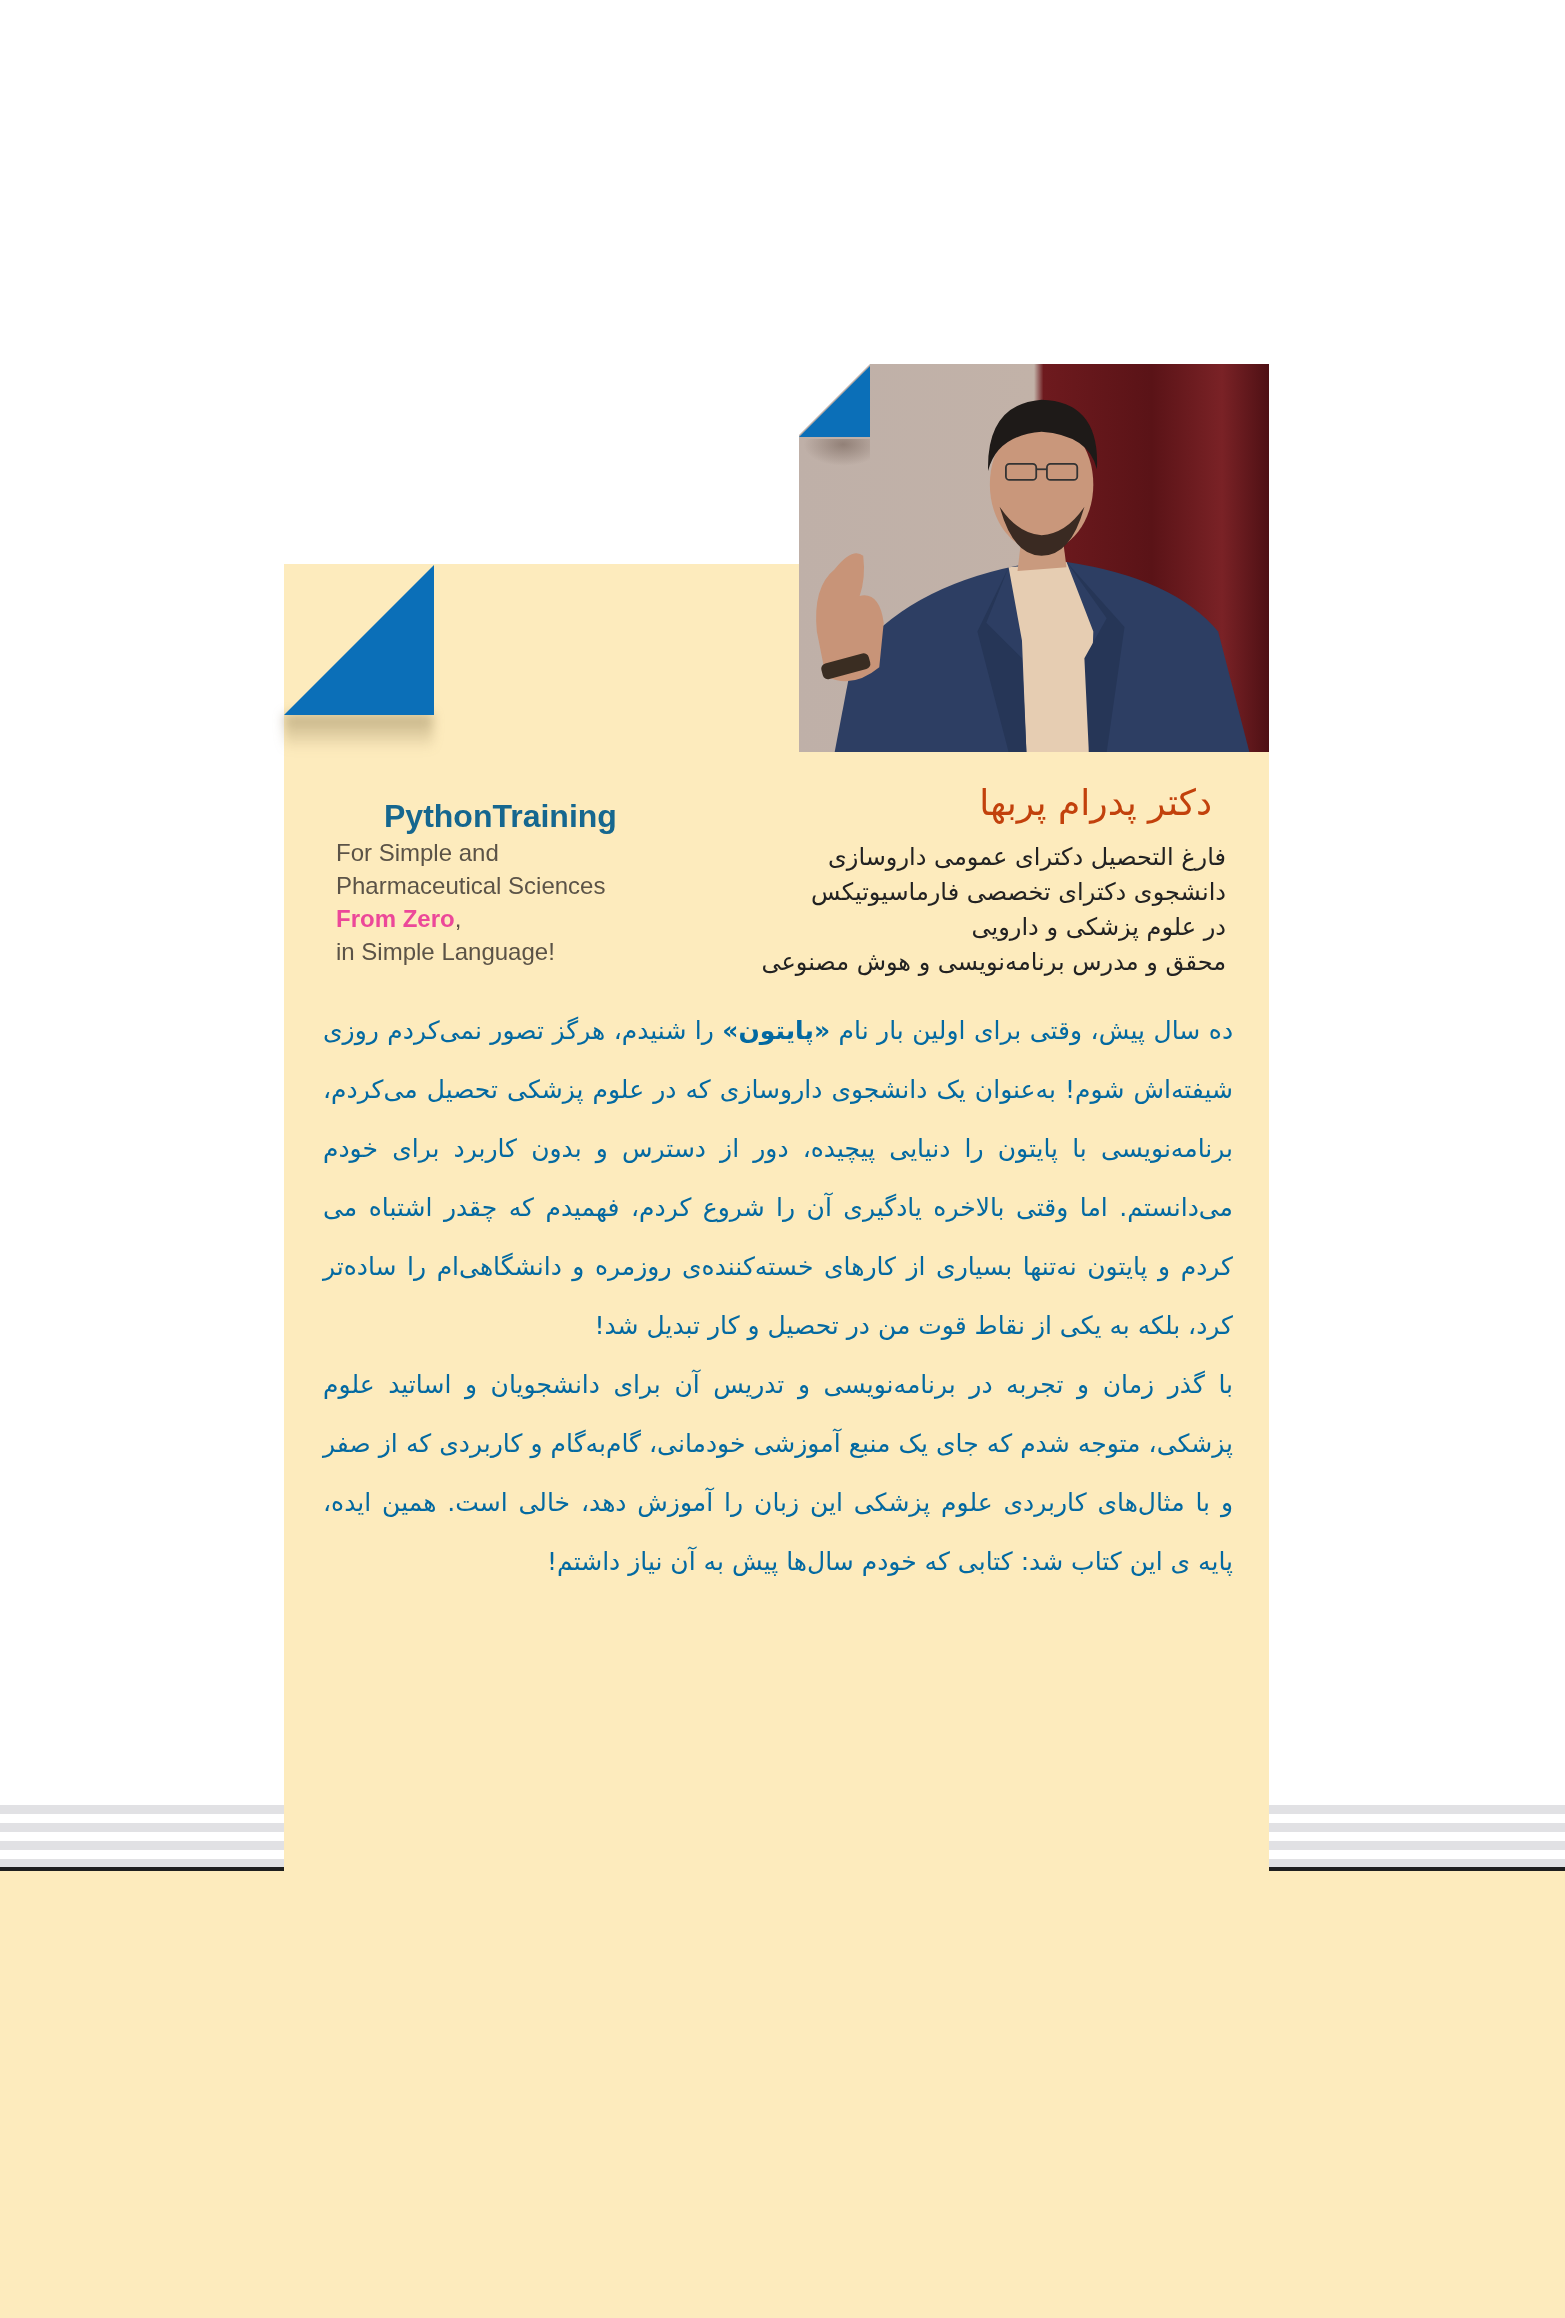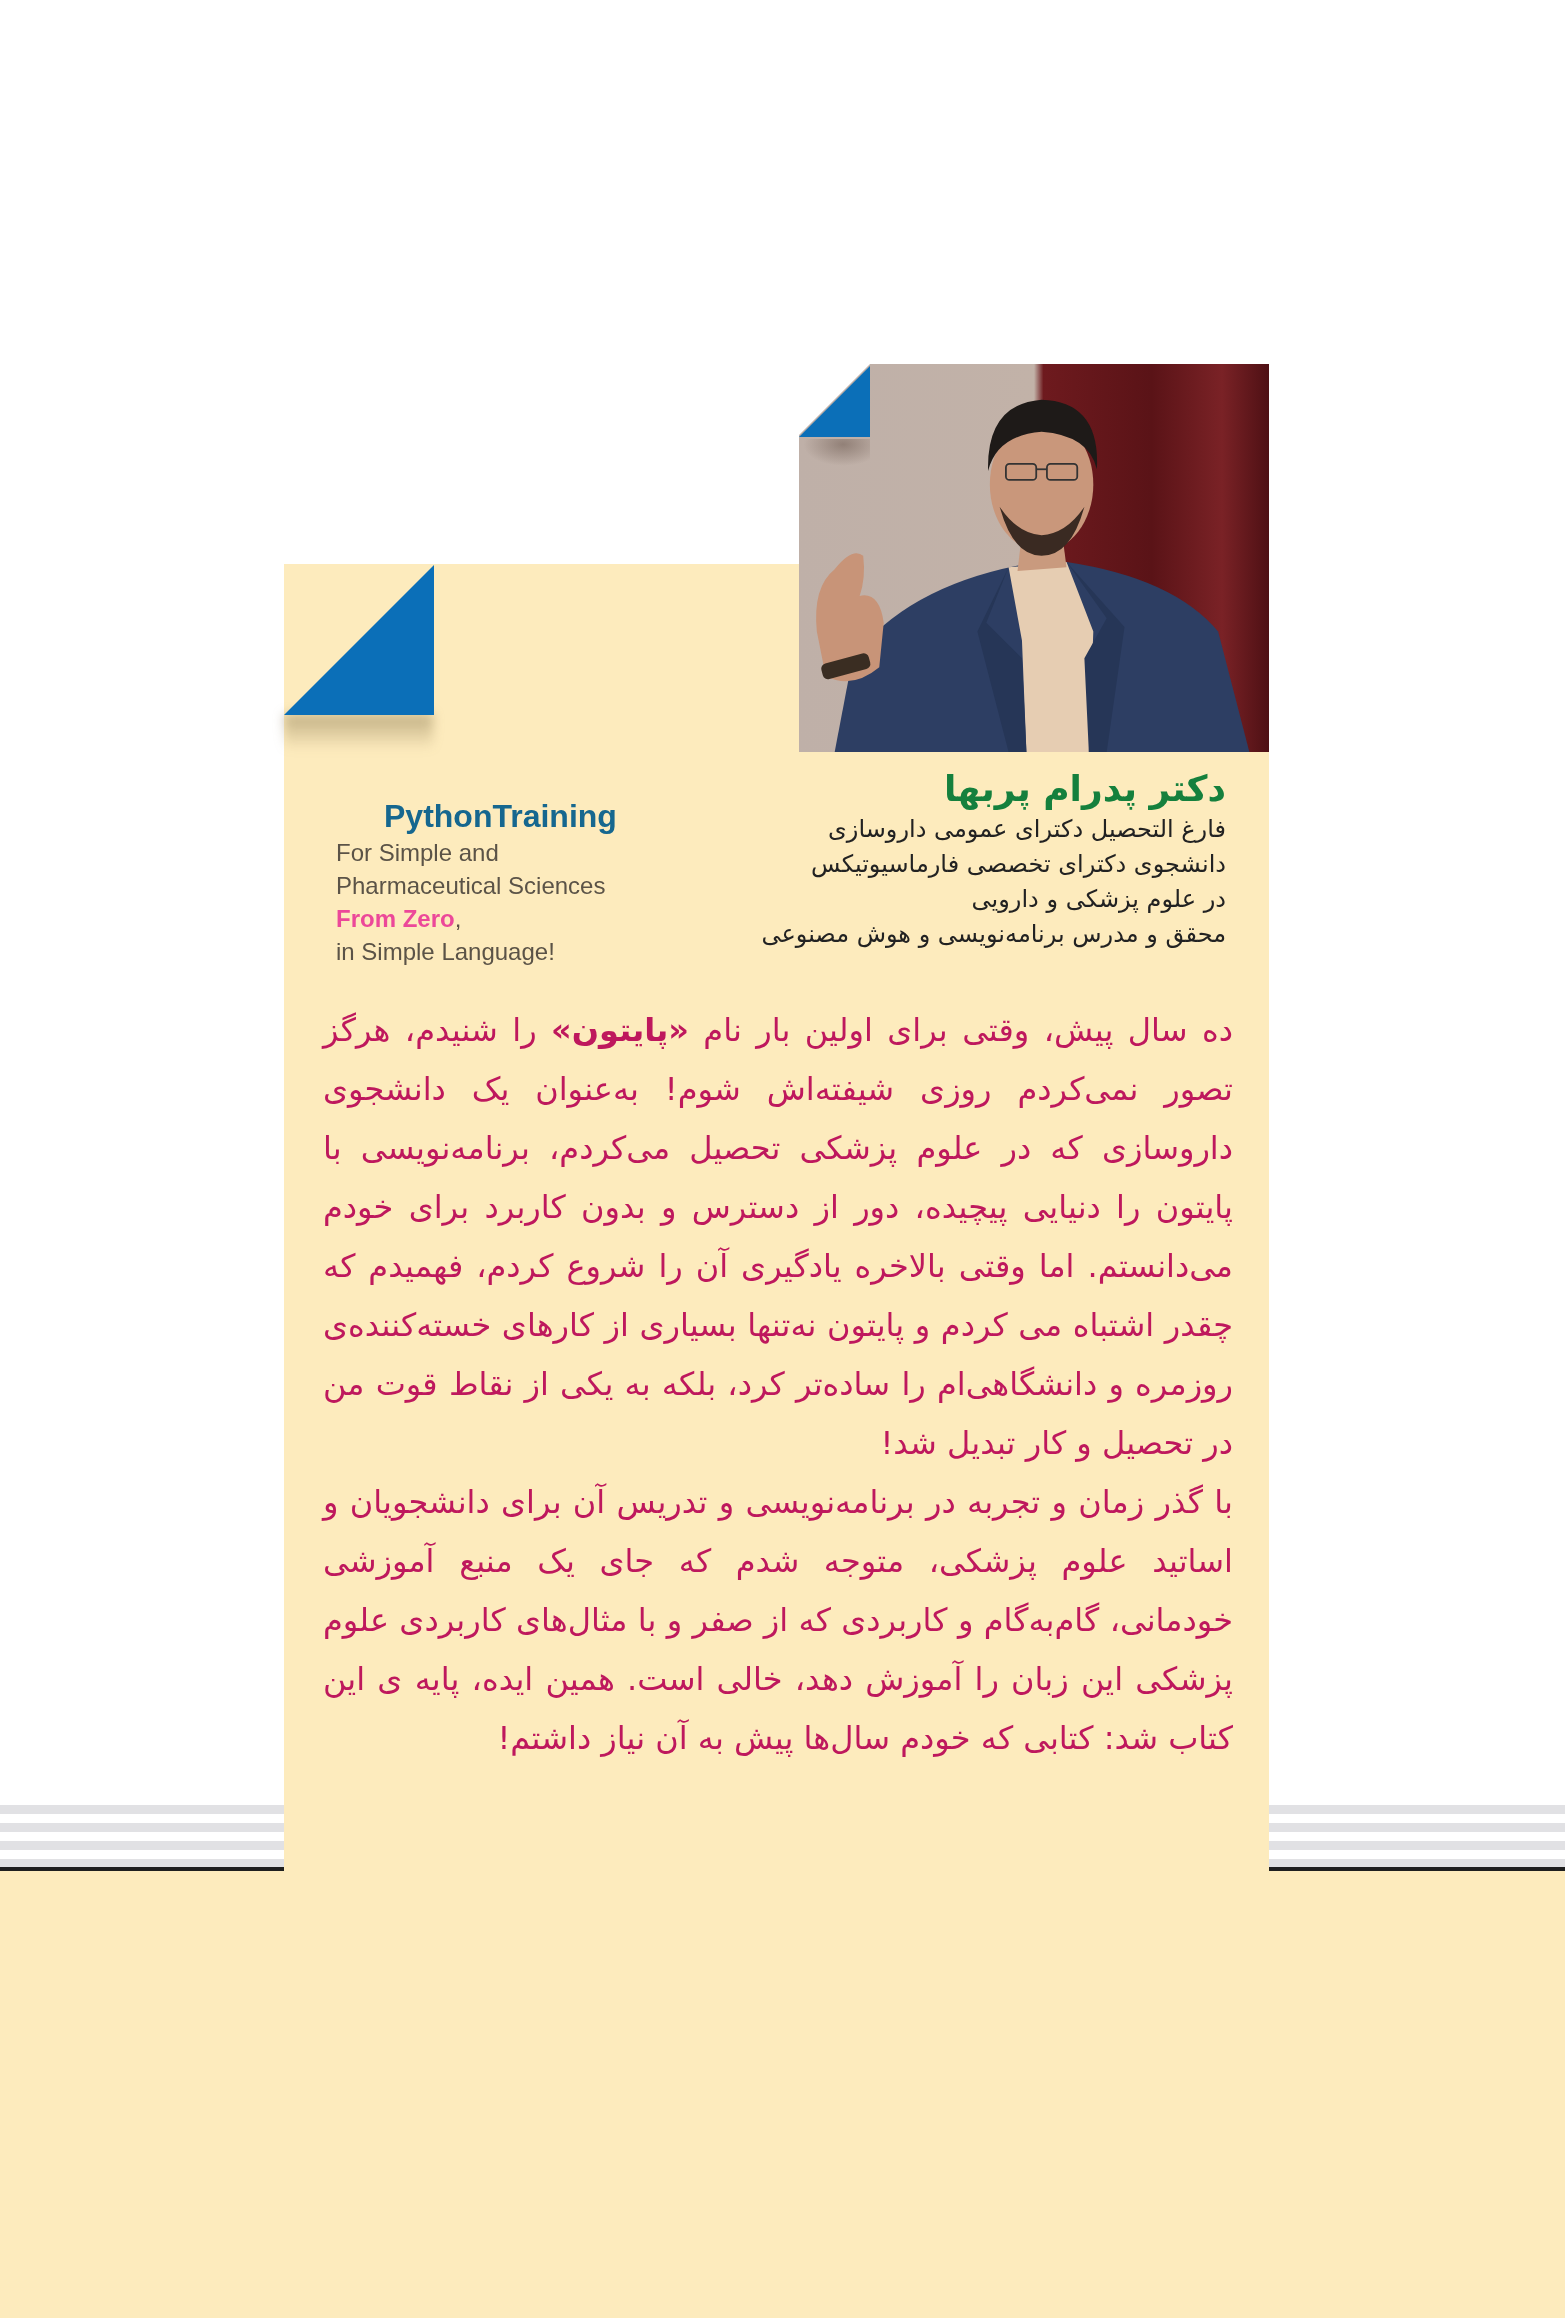--- a/index.html
+++ b/index.html
@@ -59,22 +59,22 @@
       left: 803px; top: 439px; width: 67px; height: 27px;
       background: radial-gradient(ellipse at 60% 20%, rgba(90,70,60,0.45), rgba(0,0,0,0) 70%);
     }
 
     
     .author {
       right: 339px; top: 766px; width: 625px;
       direction: rtl; text-align: right;
     }
     .author-name {
-      font-family: "DejaVu Sans", sans-serif; font-weight: bold;
-      font-size: 36px; color: #15803d; line-height: 46px; margin: 0;
+      font-family: "DejaVu Sans", sans-serif; font-weight: normal;
+      font-size: 36px; color: #c2410c; line-height: 46px; margin: 14px;
     }
     .author-line {
       font-size: 24px; color: #222222; line-height: 35px; margin: 0;
       font-family: "DejaVu Sans", sans-serif;
     }
 
     
     .tagline { left: 336px; top: 797px; width: 321px; direction: ltr; }
     .tag-title {
       font-family: "Liberation Sans", sans-serif; font-weight: bold;
@@ -84,21 +84,21 @@
       font-family: "Liberation Sans", sans-serif;
       font-size: 24px; color: #5b5347; line-height: 33px;
     }
     .tag-accent { font-weight: bold; color: #ec4899; }
 
     
     .body-text {
       left: 323px; top: 1001px; width: 910px;
       direction: rtl; text-align: justify; text-align-last: right;
       font-family: "DejaVu Sans", sans-serif;
-      font-size: 32px; line-height: 59px; color: #be185d;
+      font-size: 25px; line-height: 59px; color: #0369a1;
     }
     .body-text p { margin: 0; }
     .body-text .gap { height: 59px; }
     .body-text b { font-weight: bold; }
   </style>
 </head>
 <body>
 
 <div class="stripes left">
   <div class="s s1"></div>

